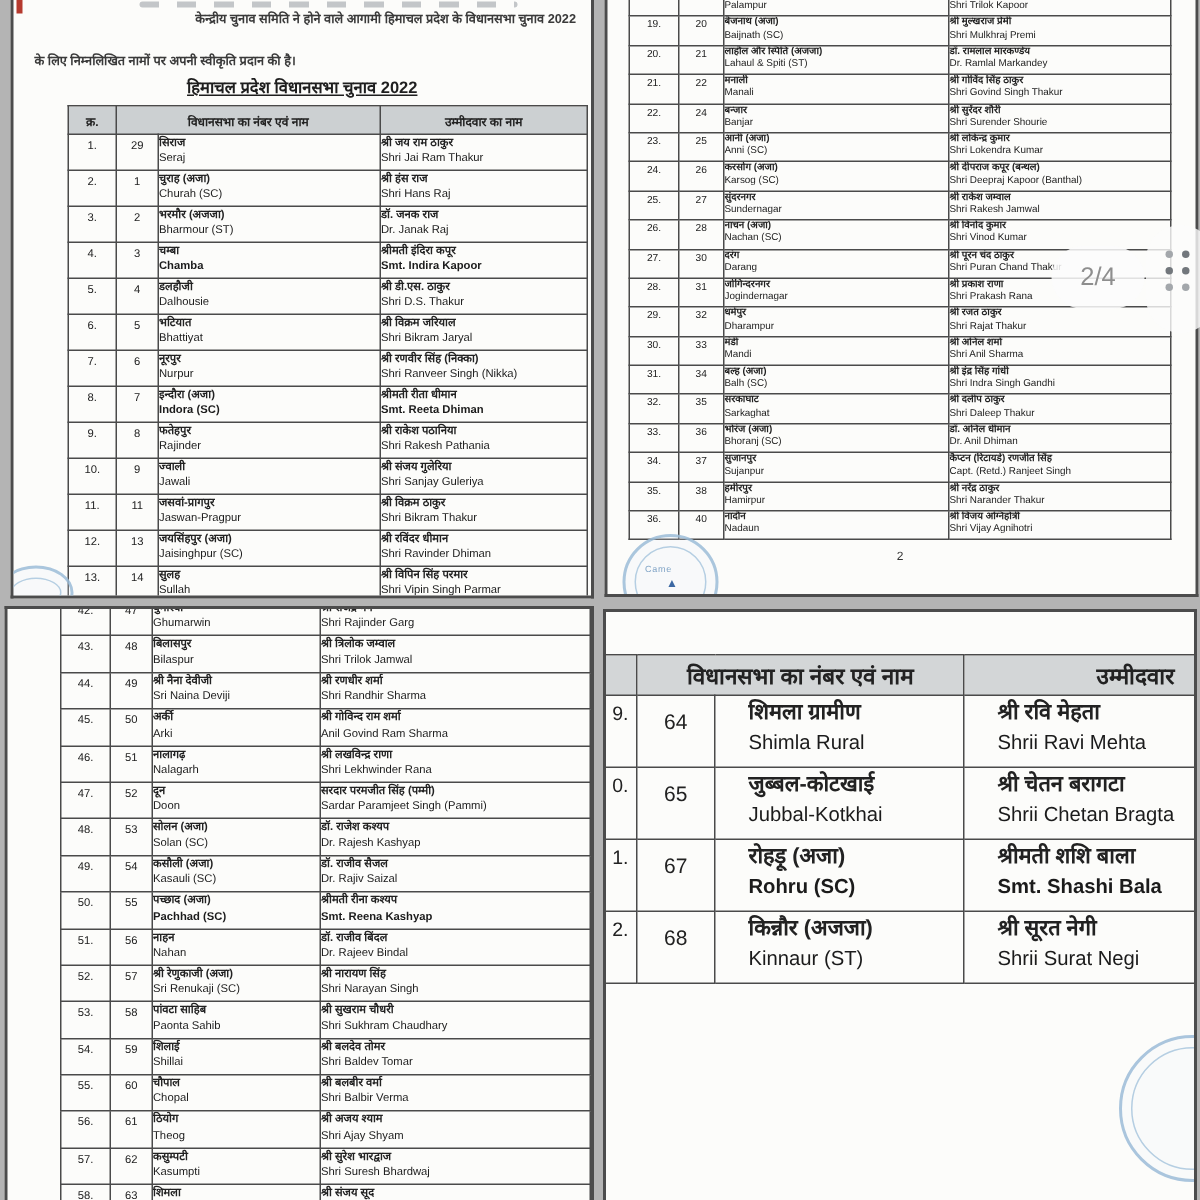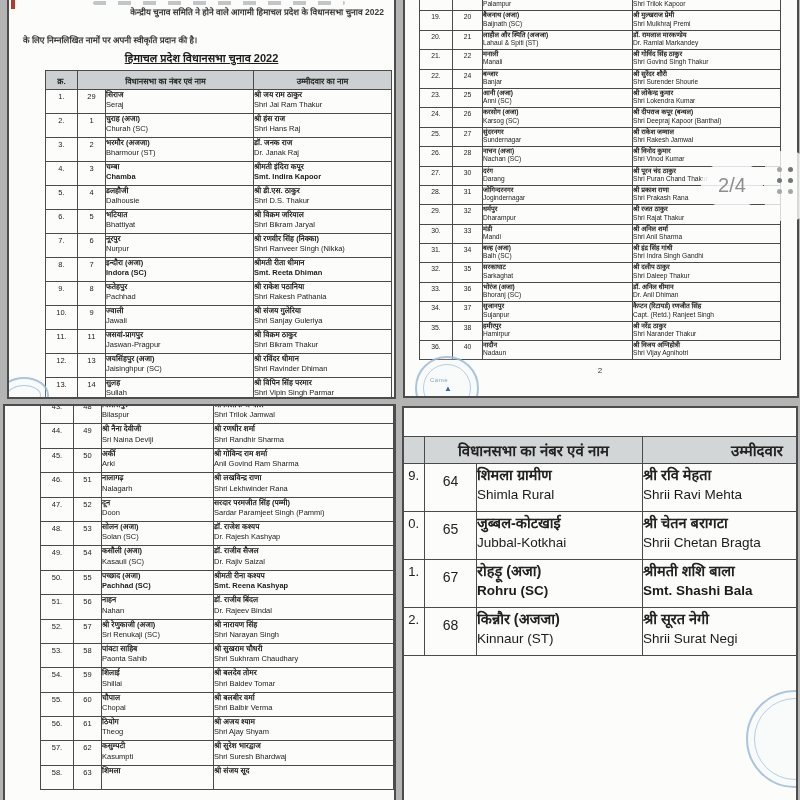--- a/index.html
+++ b/index.html
@@ -44,40 +44,40 @@
   .p3 .c-sno,.p3 .c-num{font-size:7.5px;padding-top:2px;}
 
   .t4{margin:28px 0 0 -26px;width:494px;}
   .t4 th{font-size:15px;height:26px;background:#d3d6d7;}
   .t4 th.sno-h{text-align:left;padding-right:4px;}
   .t4 td{height:38px;padding-top:2px;}
   .p4 .hi{font-size:14.5px;line-height:19.5px;}
   .p4 .en{font-size:13.5px;line-height:18px;}
   .p4 .c-sno{text-align:right;padding-right:5px;font-size:13px;padding-top:4px;}
   .p4 .c-num{font-size:14px;padding-top:9px;}
-  .p4 .c-name,.p4 .c-cand{padding-left:0;}
+  .p4 .c-name,.p4 .c-cand{padding-left:22px;}
 
   .pfoot{text-align:center;font-size:8px;color:#333;margin-top:3px;}
   .p2 .pfoot{width:362px;margin-left:14px;margin-top:6px;}
 
   .stamp{position:absolute;border-radius:50%;border:2px solid #9cbcd8;opacity:.85;background:rgba(235,243,250,.25);}
   .stamp::before{content:"";position:absolute;inset:6px;border:1px solid #a9c6de;border-radius:50%;}
   .s1{left:-10px;bottom:-16px;width:46px;height:32px;}
   .s2{left:10px;bottom:-24px;width:60px;height:60px;}
   .s2txt{position:absolute;top:19px;left:13px;font-size:6px;color:#6b94bd;letter-spacing:.5px;}
   .s2glyph{position:absolute;top:26px;left:27px;font-size:8px;color:#1b4e93;}
   .s4{right:-48px;bottom:12px;width:94px;height:94px;}
 
   .corner-mark{position:absolute;left:2px;top:0;width:4px;height:9px;background:#b53a2e;}
   .top-artifact{position:absolute;left:84px;top:1px;width:252px;height:4px;opacity:.75;border-radius:2px;
     background:repeating-linear-gradient(90deg,#b0b4b8 0 13px,transparent 13px 25px);}
 
   .page-pill{position:absolute;left:701px;top:164px;width:62px;height:42px;border-radius:22px;
     background:rgba(251,251,251,.85);display:flex;align-items:center;justify-content:center;
-    font-size:20px;color:#8e8e8e;z-index:5;}
+    font-size:17px;color:#8e8e8e;z-index:5;}
   .float-handle{position:absolute;left:764px;top:150px;width:46px;height:72px;
     background:rgba(251,251,251,.8);border-radius:36px;z-index:5;}
   .handle-dots{position:absolute;left:13px;top:17px;display:grid;grid-template-columns:repeat(2,5px);gap:6px;}
   .dot{width:5px;height:5px;border-radius:50%;background:#72777c;}
   .dot.light{background:#a3a7ab;}
 </style>
 </head>
 <body>
 
 <div class="page p1">
@@ -197,21 +197,21 @@
           <td class="c-cand">
             <div class="hi">श्रीमती रीता धीमान</div>
             <div class="en">Smt. Reeta Dhiman</div>
           </td>
         </tr>
         <tr class="table-row">
           <td class="c-sno">9.</td>
           <td class="c-num">8</td>
           <td class="c-name">
             <div class="hi">फतेहपुर</div>
-            <div class="en">Pachhad</div>
+            <div class="en">Rajinder</div>
           </td>
           <td class="c-cand">
             <div class="hi">श्री राकेश पठानिया</div>
             <div class="en">Shri Rakesh Pathania</div>
           </td>
         </tr>
         <tr class="table-row">
           <td class="c-sno">10.</td>
           <td class="c-num">9</td>
           <td class="c-name">
@@ -525,20 +525,32 @@
 
 <div class="page p3">
   <table class="dtable t3">
     <colgroup>
         <col style="width:33px">
         <col style="width:28px">
         <col style="width:112px">
         <col>
       </colgroup>
     <tbody>
+        <tr class="table-row">
+          <td class="c-sno">42.</td>
+          <td class="c-num">47</td>
+          <td class="c-name">
+            <div class="hi">घुमारवीं</div>
+            <div class="en">Ghumarwin</div>
+          </td>
+          <td class="c-cand">
+            <div class="hi">श्री राजेंद्र गर्ग</div>
+            <div class="en">Shri Rajinder Garg</div>
+          </td>
+        </tr>
         <tr class="table-row">
           <td class="c-sno">43.</td>
           <td class="c-num">48</td>
           <td class="c-name">
             <div class="hi">बिलासपुर</div>
             <div class="en">Bilaspur</div>
           </td>
           <td class="c-cand">
             <div class="hi">श्री त्रिलोक जम्वाल</div>
             <div class="en">Shri Trilok Jamwal</div>

